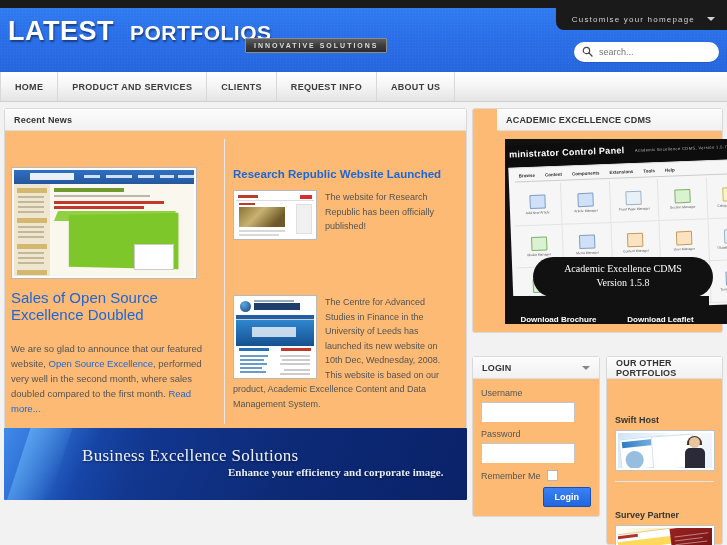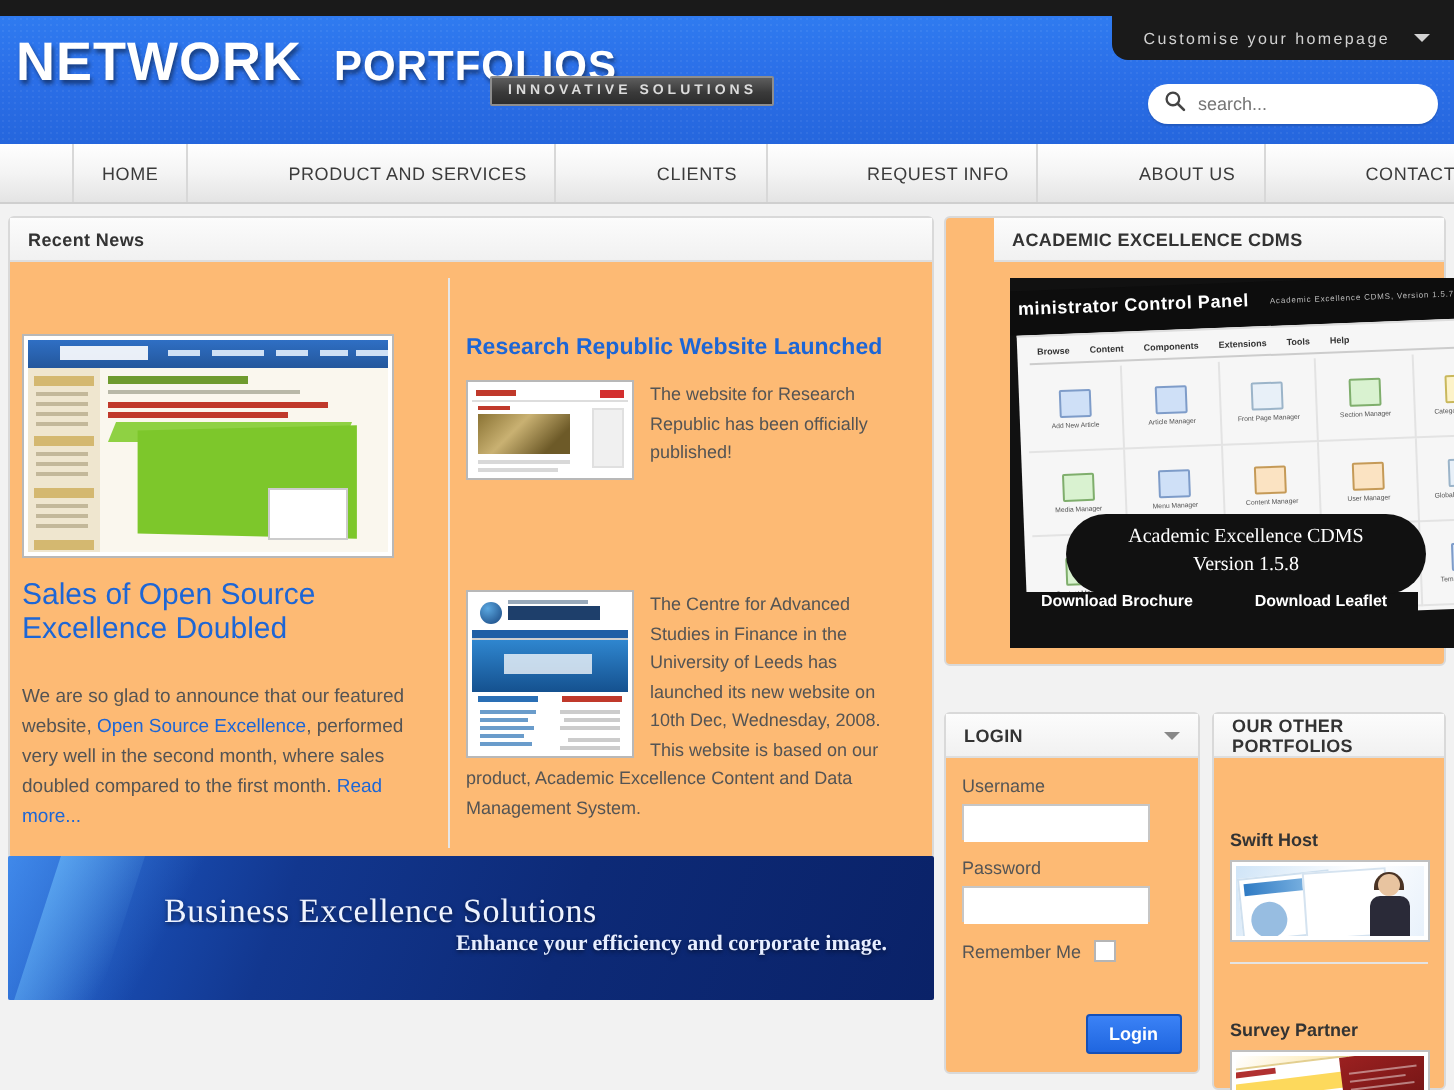--- a/index.html
+++ b/index.html
@@ -91,26 +91,25 @@
   
   .nav {
     position: absolute; top: 72px; left: 0; width: 727px; height: 30px;
     background: linear-gradient(180deg,#ffffff 0%, #f4f4f4 50%, #e4e4e4 100%);
     border-bottom: 1px solid #cfcfcf;
     display: flex; align-items: stretch;
   }
   .nav-item {
     display: flex; align-items: center;
     padding: 0 14px;
-    font-size: 9px; font-weight: normal; color: #3b3b3b;
+    font-size: 9px; font-weight: bold; color: #3b3b3b;
     letter-spacing: .3px;
     border-right: 1px solid #d8d8d8;
     white-space: nowrap;
     cursor: pointer;
-    margin-left: 36px;
   }
   .nav-item:first-child { border-left: 1px solid #d8d8d8; }
 
   
   .page { position: absolute; top: 104px; left: 0; width: 727px; height: 441px; }
 
   .panel {
     background: #fdba74;
     border: 1px solid #d9d9d9;
     border-radius: 3px;
@@ -262,28 +261,28 @@
     background: #111; border-radius: 20px;
     color: #fff; text-align: center;
     font-family: "Liberation Serif", serif;
     padding-top: 5px;
     z-index: 5;
   }
   .cdms-pill div { font-size: 10px; line-height: 14px; }
   .cdms-dl {
     position: absolute; left: 0; bottom: 0; width: 204px; height: 28px;
     background: #111; z-index: 4;
-    display: flex; align-items: flex-start; justify-content: space-around;
+    display: flex; align-items: flex-end; justify-content: space-around;
     color: #fff; font-size: 8px; font-weight: bold;
   }
   .cdms-dl span { cursor: pointer; }
 
   
   .bottom-right { position: absolute; left: 472px; top: 252px; width: 251px; }
-  .login-panel { position: absolute; left: 0; top: 0; width: 128px; height: 181px; }
+  .login-panel { position: absolute; left: 0; top: 0; width: 128px; height: 161px; }
   .port-panel  { position: absolute; left: 134px; top: 0; width: 117px; height: 189px; }
 
   .login-body { padding: 9px 8px; }
   .fld-label { font-size: 9px; color: #555; margin-bottom: 4px; }
   .fld {
     width: 94px; height: 18px; border: 1px solid #c6c6c6; background: #fff;
     margin-bottom: 9px;
   }
   .fld input {
     width: 100%; height: 100%; border: none; outline: none;
@@ -369,21 +368,21 @@
   .ss-sp .r1 { position:absolute; right:-6px; top:-2px; width:46px; height:44px; background:linear-gradient(160deg,#9b2020,#5e1010); transform: rotate(-7deg); }
   .ss-sp .r1 .ln { position:absolute; left:4px; height:1.2px; background:rgba(255,255,255,.45); }
 </style>
 </head>
 <body>
 
 <div class="topstrip"></div>
 
 <div class="header">
   <div class="logo">
-    <span class="big"><span>NETWORK</span></span>
+    <span class="big"><span>LATEST</span></span>
     <span class="sm" style="margin-left:8px;"><span>PORTFOLIOS</span></span>
   </div>
   <div class="badge">INNOVATIVE SOLUTIONS</div>
 
   <div class="customise">
     <span>Customise your homepage</span>
     <span class="caret-w"></span>
   </div>
 
   <div class="searchbox">
@@ -396,21 +395,20 @@
     <input type="text" placeholder="search..." style="">
   </div>
 </div>
 
 <div class="nav">
   <div class="nav-item">HOME</div>
   <div class="nav-item">PRODUCT AND SERVICES</div>
   <div class="nav-item">CLIENTS</div>
   <div class="nav-item">REQUEST INFO</div>
   <div class="nav-item">ABOUT US</div>
-  <div class="nav-item">CONTACT</div>
 </div>
 
 <div class="page">
 
   <div class="left-col panel">
     <div class="panel-head">
       <span>Recent News</span>
     </div>
 
     <div class="news-body">

